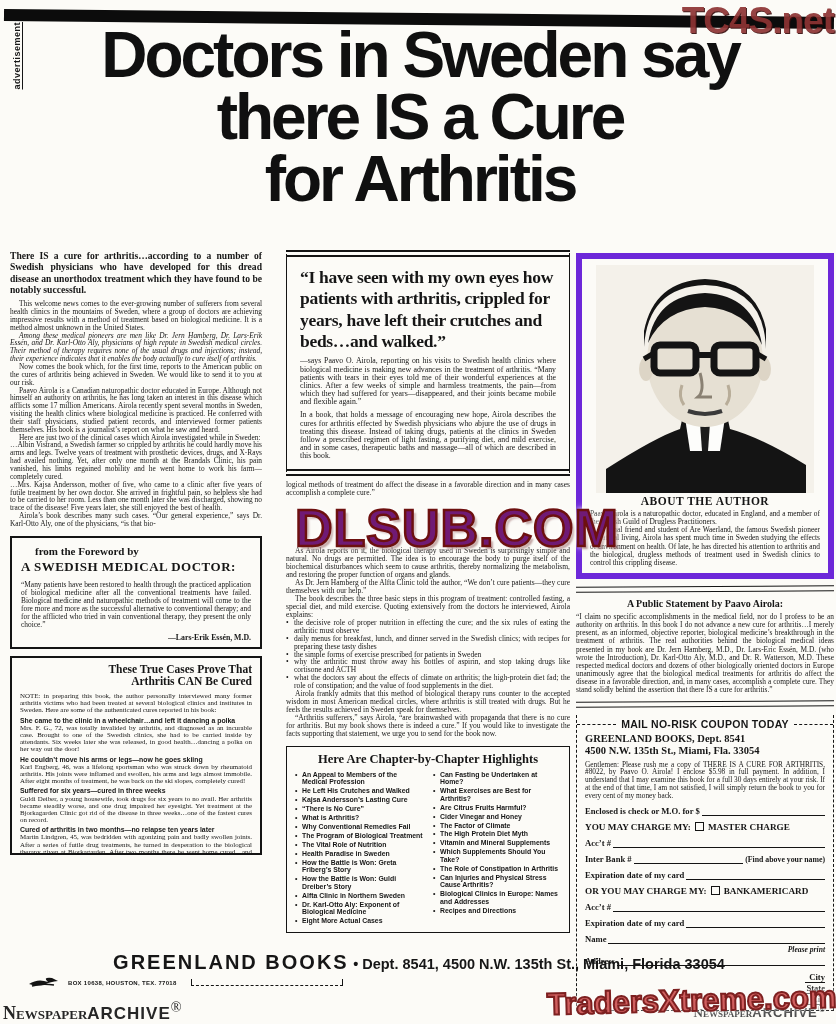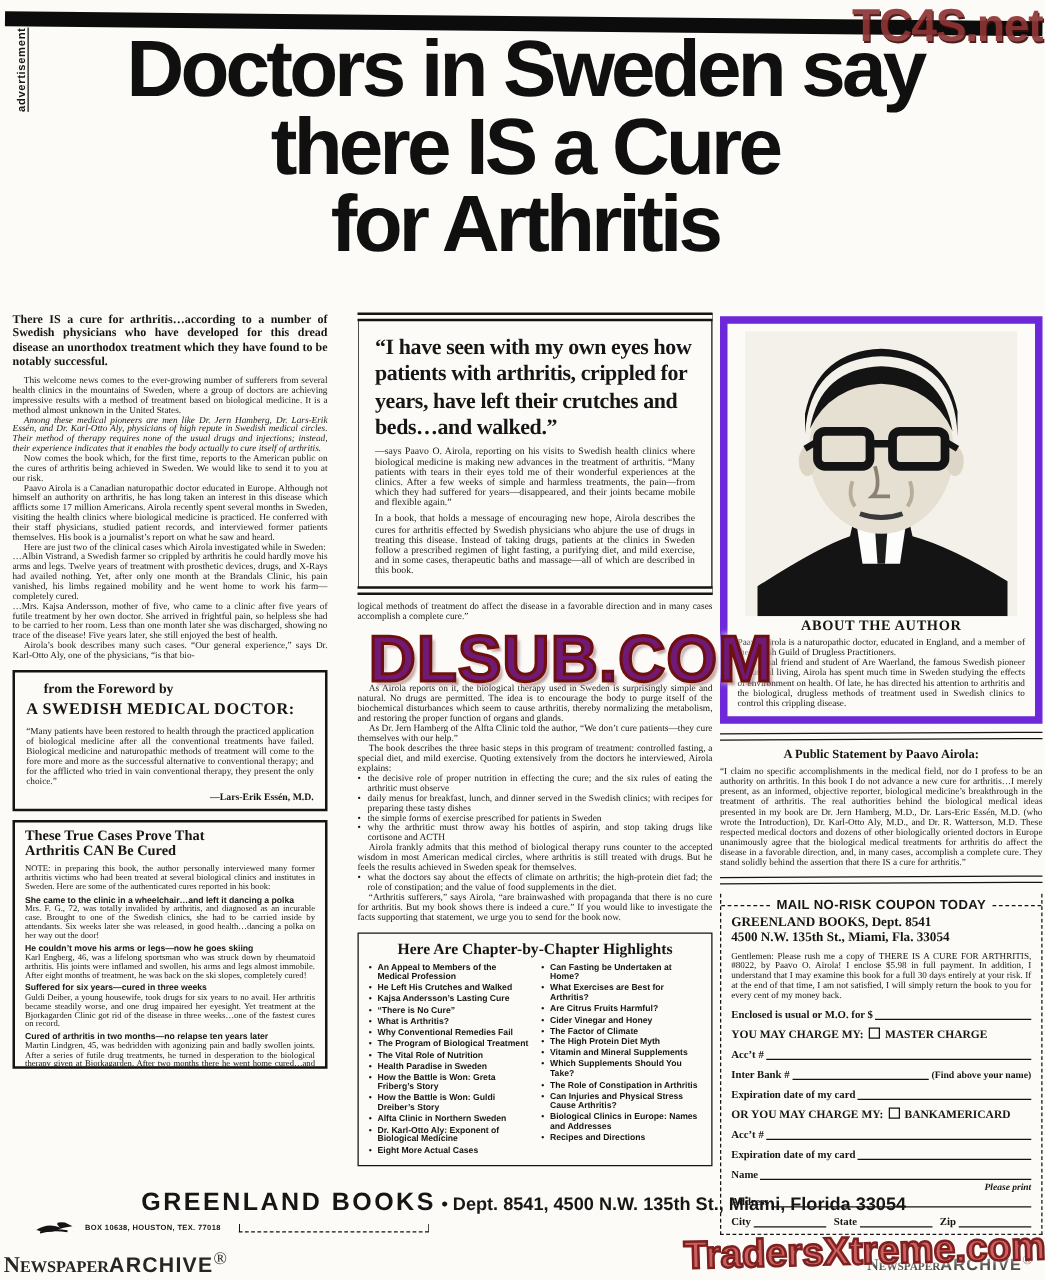--- a/index.html
+++ b/index.html
@@ -39,21 +39,21 @@
   .ital{font-style:italic;}
   #intro-p{font-size:9.6px;font-weight:700;line-height:1.18;text-align:justify;margin-bottom:5px;}
   
   .box{border:2.5px solid #141414;background:#fcfbf7;}
   #foreword-box{margin-top:8px;padding:7px 9px 5px;}
   #foreword-kicker{font-size:11px;font-weight:700;margin-left:14px;}
   #foreword-title{font-size:13px;font-weight:700;text-align:left;letter-spacing:.5px;margin:2px 0 6px;}
   #foreword-body{font-size:7.4px;line-height:1.1;text-align:justify;}
   #foreword-sig{font-size:7.8px;font-weight:700;text-align:right;margin-top:3px;}
   #cases-box{margin-top:7px;padding:5px 8px 4px;height:186px;overflow:hidden;}
-  .cases-title{font-size:11.5px;font-weight:700;text-align:left;line-height:1.1;}
+  .cases-title{font-size:11.5px;font-weight:700;text-align:right;line-height:1.1;}
   #cases-note{font-size:6.9px;line-height:1.05;text-align:justify;margin-top:4px;}
   .case-h{font-family:"Liberation Sans",sans-serif;font-size:6.9px;font-weight:700;margin-top:3px;line-height:1.05;}
   .case-b{font-size:6.9px;line-height:1.04;text-align:justify;}
   
   #quote-box{border-left:1.5px solid #141414;border-right:1.5px solid #141414;
      border-top:7px double #141414;border-bottom:7px double #141414;padding:10px 13px 9px;}
   #quote-text{font-size:17.5px;font-weight:700;line-height:1.22;letter-spacing:-.3px;}
   .quote-attr{font-size:7.8px;line-height:1.05;text-align:justify;margin-top:5px;}
   #mid-body{margin-top:5px;}
   #mid-body .body-p{font-size:7.5px;}
@@ -84,21 +84,21 @@
   .dash-line{flex:1;border-top:1.8px dashed #141414;height:0;}
   #coupon-header{font-family:"Liberation Sans",sans-serif;font-weight:700;font-size:10.5px;letter-spacing:.3px;white-space:nowrap;}
   .coupon-co{font-size:10.5px;font-weight:700;line-height:1.15;}
   #coupon-body{font-size:7.3px;line-height:1.08;text-align:justify;margin-top:3px;}
   .fieldrow{display:flex;align-items:flex-end;font-size:8.6px;font-weight:700;margin-top:6px;white-space:nowrap;}
   .fieldrow .fill{flex:1;border-bottom:1px solid #141414;height:9px;margin-left:2px;}
   .fieldrow .note{font-weight:700;font-size:7.8px;margin-left:2px;}
   .chargerow{font-size:9.2px;font-weight:700;margin-top:6px;display:flex;align-items:center;gap:4px;}
   .cbx{display:inline-block;width:7px;height:7px;border:1.3px solid #141414;background:#fcfbf7;}
   .pleaseprint{font-size:7.6px;font-style:italic;font-weight:700;text-align:right;margin-top:1px;}
-  .citysz{gap:0;}
+  .citysz{gap:0;flex-direction:column;}
   .citysz .fill{min-width:20px;}
   .citysz .lbl{margin-left:6px;}
   
   #footer{position:absolute;left:10px;top:951px;width:818px;}
   #footer-main{text-align:center;font-family:"Liberation Sans",sans-serif;font-weight:700;}
   #footer-pub{font-size:20px;letter-spacing:2px;}
   #footer-dept{font-size:14.5px;letter-spacing:0;}
   #footer-sub{display:flex;align-items:center;margin-top:2px;margin-left:18px;gap:6px;}
   #footer-boxline{font-family:"Liberation Sans",sans-serif;font-weight:700;font-size:6px;letter-spacing:.3px;}
   #fold-mark{width:150px;height:6px;border-left:1.2px solid #141414;border-right:1.2px solid #141414;
@@ -160,22 +160,22 @@
     <div id="mid-body">
       <p class="body-p noindent">logical methods of treatment do affect the disease in a favorable direction and in many cases accomplish a complete cure.”</p>
       <div class="gap-wm"></div>
       <p class="body-p">As Airola reports on it, the biological therapy used in Sweden is surprisingly simple and natural. No drugs are permitted. The idea is to encourage the body to purge itself of the biochemical disturbances which seem to cause arthritis, thereby normalizing the metabolism, and restoring the proper function of organs and glands.</p>
       <p class="body-p">As Dr. Jern Hamberg of the Alfta Clinic told the author, “We don’t cure patients—they cure themselves with our help.”</p>
       <p class="body-p">The book describes the three basic steps in this program of treatment: controlled fasting, a special diet, and mild exercise. Quoting extensively from the doctors he interviewed, Airola explains:</p>
       <p class="body-p bullet">the decisive role of proper nutrition in effecting the cure; and the six rules of eating the arthritic must observe</p>
       <p class="body-p bullet">daily menus for breakfast, lunch, and dinner served in the Swedish clinics; with recipes for preparing these tasty dishes</p>
       <p class="body-p bullet">the simple forms of exercise prescribed for patients in Sweden</p>
       <p class="body-p bullet">why the arthritic must throw away his bottles of aspirin, and stop taking drugs like cortisone and ACTH</p>
+      <p class="body-p bullet">what the doctors say about the effects of climate on arthritis; the high-protein diet fad; the role of constipation; and the value of food supplements in the diet.</p>
       <p class="body-p">Airola frankly admits that this method of biological therapy runs counter to the accepted wisdom in most American medical circles, where arthritis is still treated with drugs. But he feels the results achieved in Sweden speak for themselves.</p>
-      <p class="body-p bullet">what the doctors say about the effects of climate on arthritis; the high-protein diet fad; the role of constipation; and the value of food supplements in the diet.</p>
       <p class="body-p">“Arthritis sufferers,” says Airola, “are brainwashed with propaganda that there is no cure for arthritis. But my book shows there is indeed a cure.” If you would like to investigate the facts supporting that statement, we urge you to send for the book now.</p>
     </div>
 
     <div id="chapters-box">
       <div id="chapters-title">Here Are Chapter-by-Chapter Highlights</div>
       <div class="chap-cols">
         <div class="chap-col">
           <ul>
             <li>An Appeal to Members of the Medical Profession</li>
             <li>He Left His Crutches and Walked</li>
@@ -251,21 +251,21 @@
       <div id="coupon-header-row">
         <span class="dash-line"></span>
         <span id="coupon-header">MAIL NO-RISK COUPON TODAY</span>
         <span class="dash-line"></span>
       </div>
       <div class="coupon-co">GREENLAND BOOKS, Dept. 8541</div>
       <div class="coupon-co">4500 N.W. 135th St., Miami, Fla. 33054</div>
       <p id="coupon-body">Gentlemen: Please rush me a copy of THERE IS A CURE FOR ARTHRITIS, #8022, by Paavo O. Airola! I enclose $5.98 in full payment. In addition, I understand that I may examine this book for a full 30 days entirely at your risk. If at the end of that time, I am not satisfied, I will simply return the book to you for every cent of my money back.</p>
 
       <div class="fieldrow">
-        <span>Enclosed is usual or M.O. for $</span>
+        <span>Enclosed is check or M.O. for $</span>
         <span class="fill"></span>
       </div>
       <div class="chargerow">
         <span>YOU MAY CHARGE MY:</span>
         <span class="cbx"></span>
         <span>MASTER CHARGE</span>
       </div>
       <div class="fieldrow">
         <span>Acc’t #</span>
         <span class="fill"></span>

